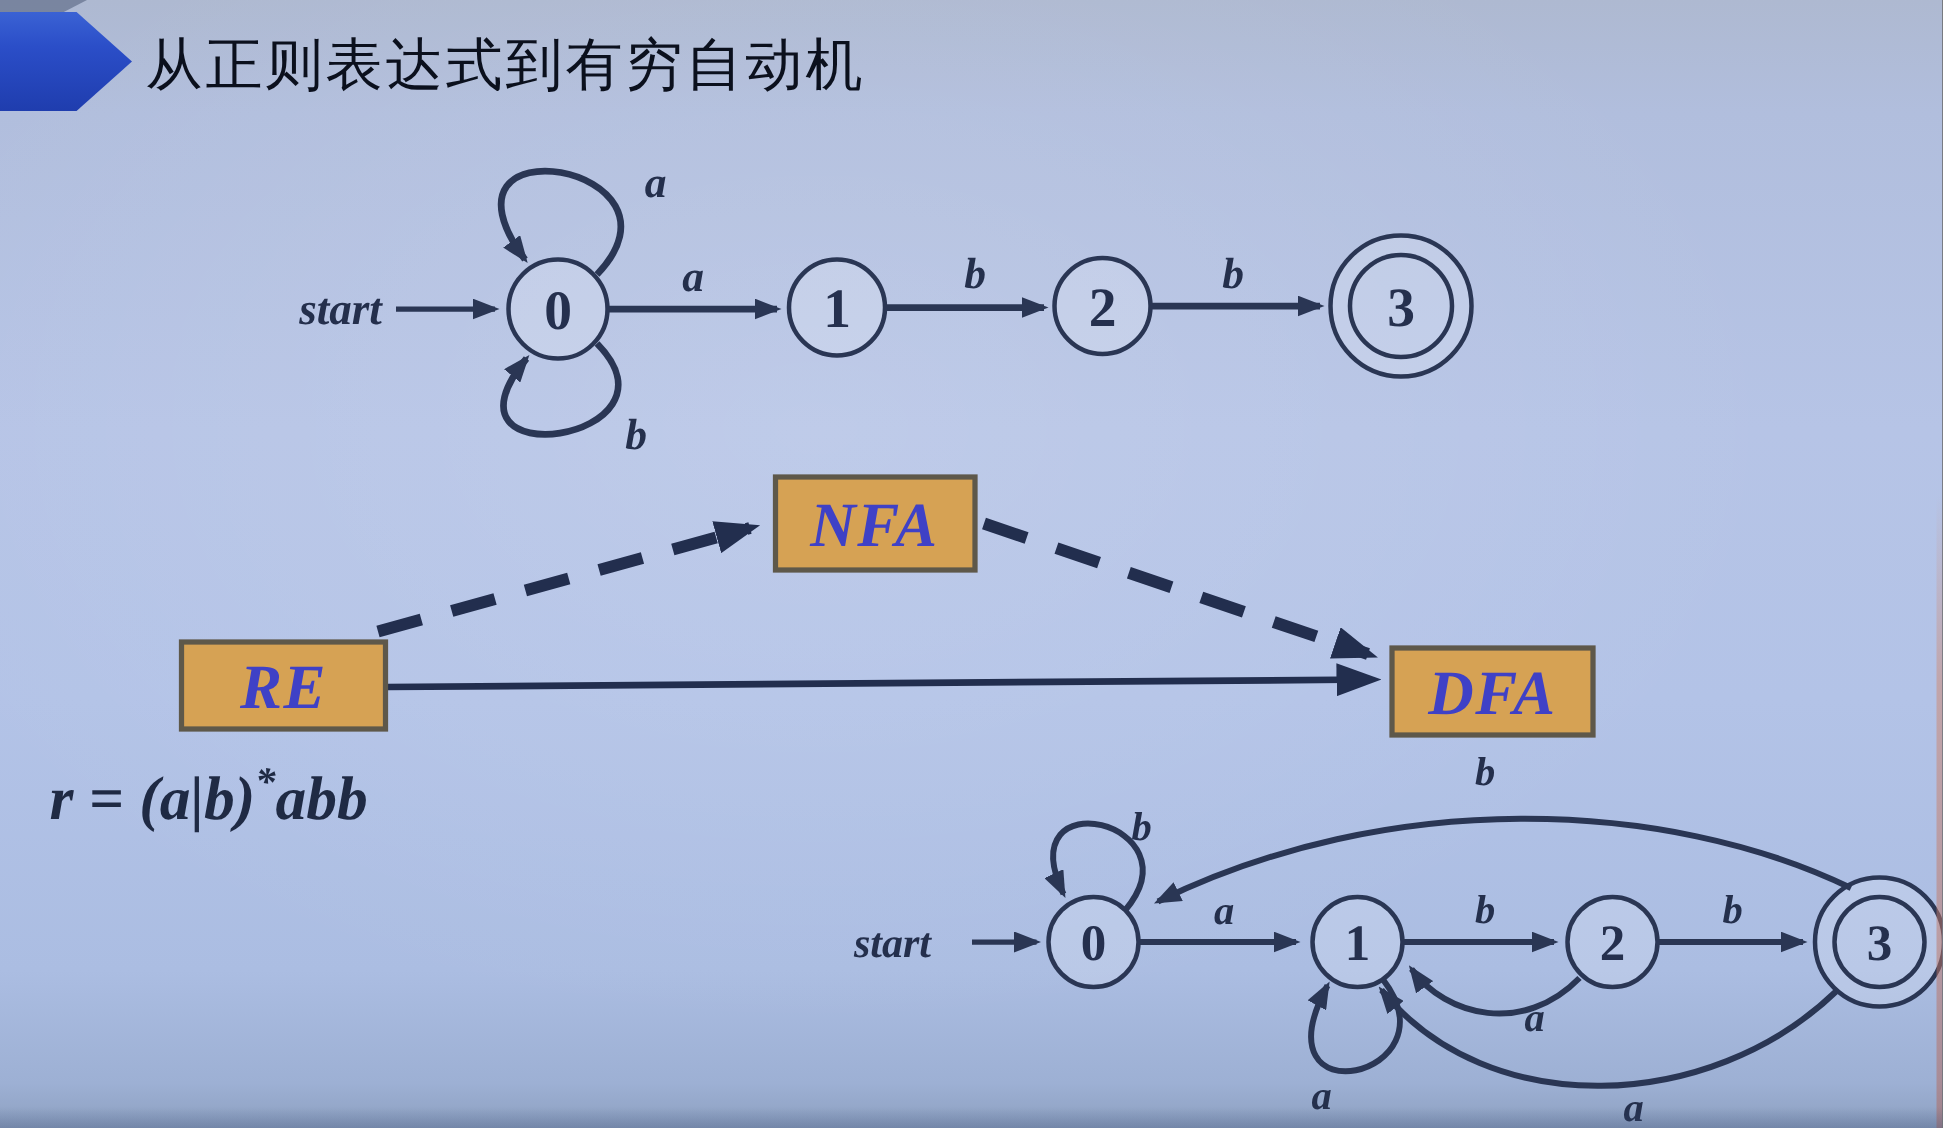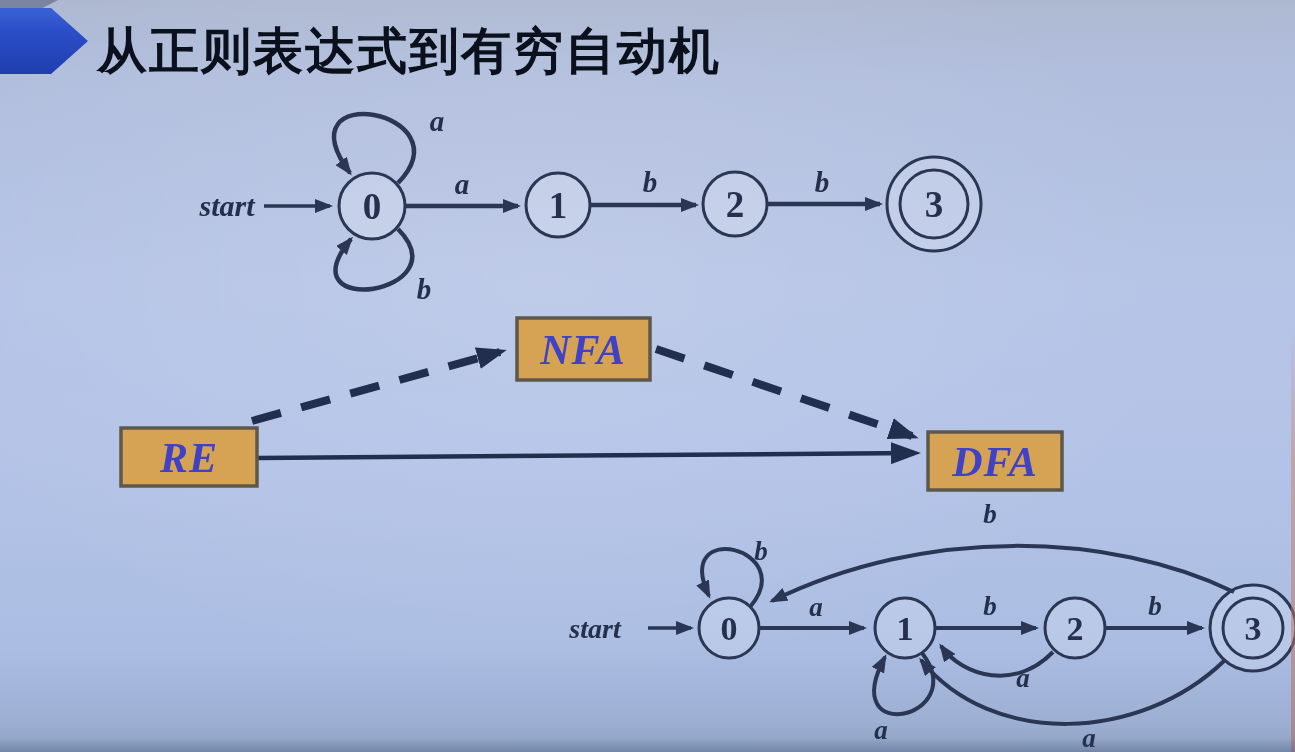--- a/index.html
+++ b/index.html
@@ -17,21 +17,21 @@
     background:#13224458;clip-path:polygon(0 0,100% 0,0 100%);
   }
   .bullet-arrow{
     position:absolute;left:0;top:8px;width:88px;height:66px;
     background:linear-gradient(180deg,#3a62d4 0%,#2b4ec8 35%,#1f3dae 100%);
     clip-path:polygon(0 0,58% 0,100% 50%,58% 100%,0 100%);
   }
   .slide-title{
     position:absolute;left:97px;top:18px;width:1100px;
     font-family:"DejaVu Sans","Liberation Sans",sans-serif;
-    font-size:50px;font-weight:700;color:#0b101d;letter-spacing:2px;
+    font-size:38px;font-weight:400;color:#0b101d;letter-spacing:2px;
   }
   .formula{
     position:absolute;left:33px;top:506px;
     font-family:"Liberation Serif",serif;font-style:italic;font-weight:700;
     font-size:41px;color:#1f2a44;white-space:nowrap;
   }
   .formula .sup{font-size:27px;vertical-align:16px;}
   .diagram-svg{position:absolute;left:0;top:0;}
   .right-strip{
     position:absolute;right:0;top:330px;width:4px;height:422px;
@@ -148,16 +148,19 @@
       <text class="edge-lbl" x="990" y="523" font-size="27" stroke="none">b</text>
 
       <path d="M 1053 652 C 1016 690, 964 678, 941 646" stroke-width="4" marker-end="url(#ah)"></path>
       <text class="edge-lbl" x="1023" y="687" font-size="27" stroke="none">a</text>
 
       <path d="M 1224 661 C 1140 742, 992 748, 921 660" stroke-width="4" marker-end="url(#ah)"></path>
       <text class="edge-lbl" x="1089" y="747" font-size="27" stroke="none">a</text>
     </g>
   </svg>
 
+  <div class="formula">
+    <span>r = (a|b)</span><span class="sup">*</span><span>abb</span>
+  </div>
 
   <div class="right-strip"></div>
   <div class="bottom-fade"></div>
 </div>
 
 </body></html>

